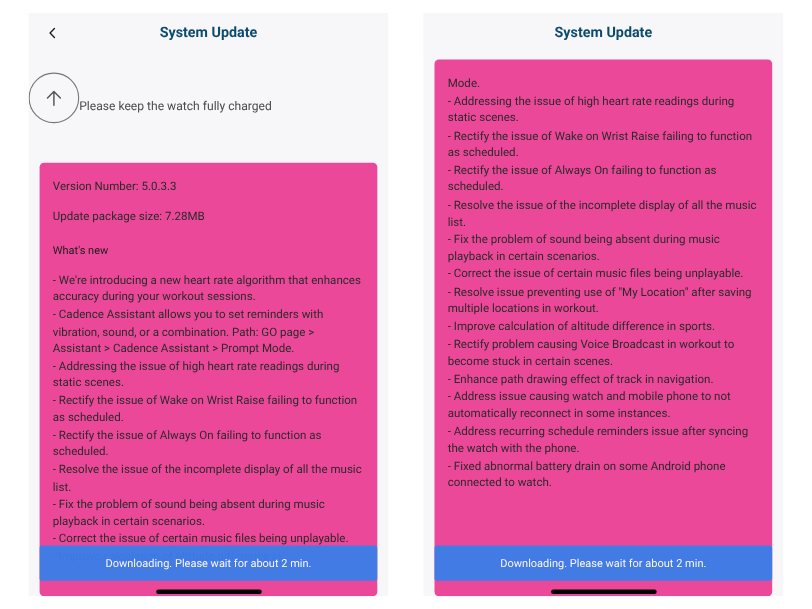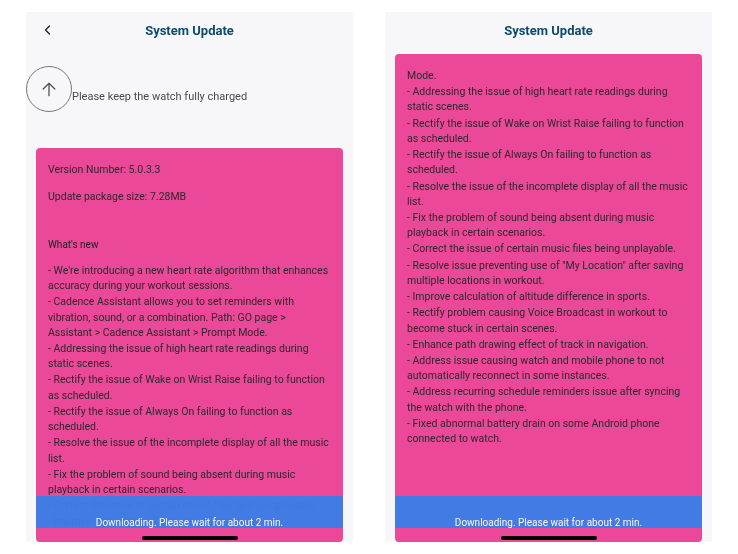--- a/index.html
+++ b/index.html
@@ -70,34 +70,34 @@
     margin: 6px 10px 0;
     border-radius: 4px;
     padding: 14px 12px;
     flex: 1;
     overflow: hidden;
     font-size: 10.5px;
     line-height: 1.45;
     color: #2a2a2a;
   }
   .card .version { margin-bottom: 12px; }
-  .card .pkgsize { margin-bottom: 34px; }
+  .card .pkgsize { margin-bottom: 18px; }
   .card .section-title { font-weight: 400; margin-bottom: 10px; font-size: 10px; color: #1c1c1e; }
   .card .item { margin-bottom: 1px; }
   .download-bar {
     position: absolute;
     bottom: 14px;
     left: 10px;
     right: 10px;
     height: 32px;
     background: #3a7ee9;
     color: #fff;
     font-size: 10px;
     display: flex;
-    align-items: flex-end;
+    align-items: center;
     justify-content: center;
     border-radius: 2px;
     opacity: 0.95;
   }
   .home-indicator {
     position: absolute;
     bottom: 2px;
     left: 50%;
     transform: translateX(-50%);
     width: 96px;

